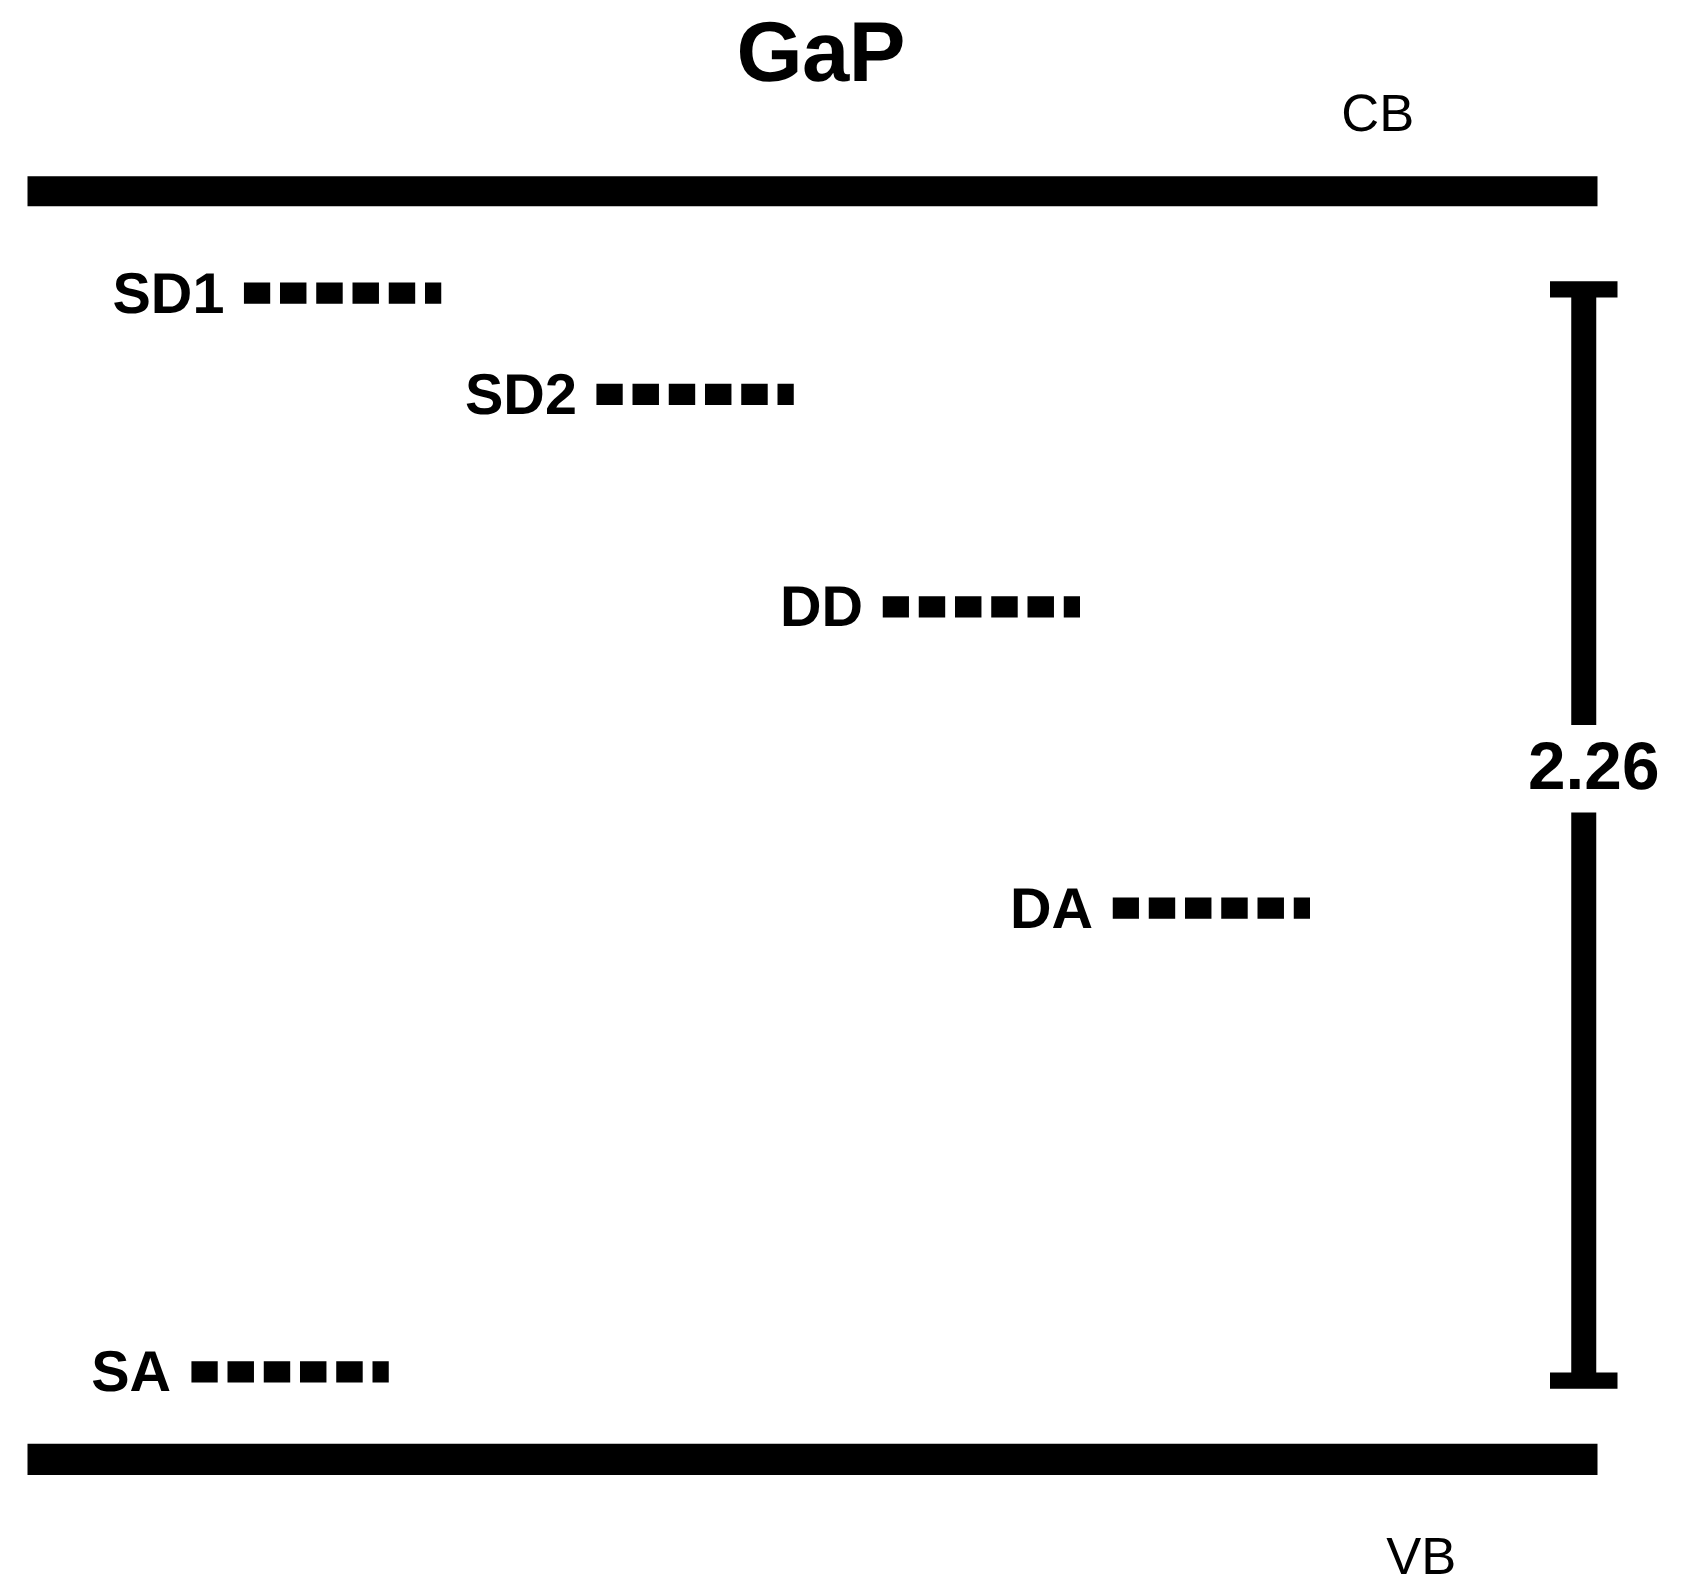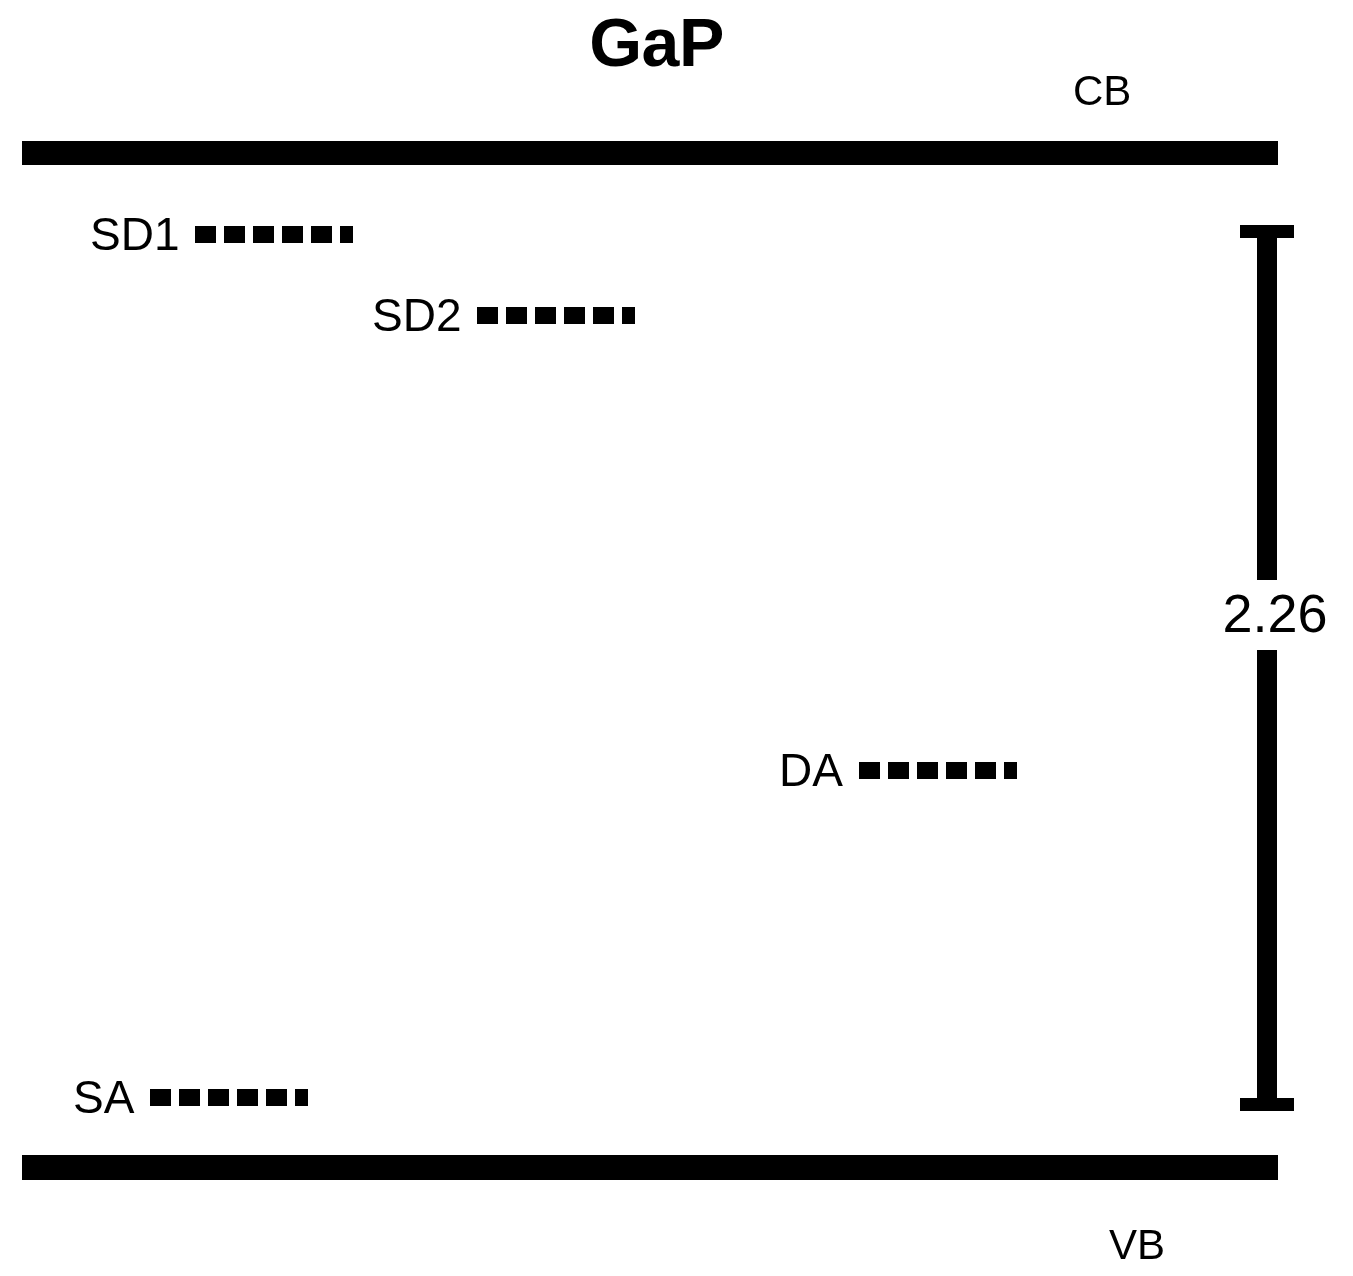--- a/index.html
+++ b/index.html
@@ -68,21 +68,21 @@
   
   .level {
     position: absolute;
     display: flex;
     align-items: center;
     white-space: nowrap;
   }
   .level-label {
     font-size: 46px;
     line-height: 1;
-    font-weight: normal;
+    font-weight: bold;
     margin-right: 16px;
   }
   
   .level-dashes {
     display: block;
     height: 17px;
     width: 158px;
     background-image: linear-gradient(
       to right,
       #000000 0px, #000000 21px,
@@ -118,21 +118,21 @@
   .gap-stem.upper { top: 10px;  height: 345px; }
   .gap-stem.lower { top: 425px; height: 454px; }
 
   .gap-value {
     position: absolute;
     left: 1197px;
     top: 586px;
     width: 156px;
     text-align: center;
     font-size: 54px;
-    font-weight: normal;
+    font-weight: bold;
     line-height: 1;
     white-space: nowrap;
   }
 </style>
 </head>
 <body>
 
 <div id="diagram">
 
   <div class="title">GaP</div>
@@ -143,22 +143,26 @@
   <div class="level" style="left:90px; top:211px;">
     <span class="level-label">SD1</span>
     <span class="level-dashes"></span>
   </div>
 
   <div class="level" style="left:372px; top:292px;">
     <span class="level-label">SD2</span>
     <span class="level-dashes"></span>
   </div>
 
+  <div class="level" style="left:624px; top:462px;">
+    <span class="level-label">DD</span>
+    <span class="level-dashes"></span>
+  </div>
 
-  <div class="level" style="left:779px; top:703px;margin-top:44px;">
+  <div class="level" style="left:808px; top:703px;">
     <span class="level-label">DA</span>
     <span class="level-dashes"></span>
   </div>
 
   <div class="level" style="left:73px; top:1074px;">
     <span class="level-label">SA</span>
     <span class="level-dashes"></span>
   </div>
 
   <div class="gap-bracket">

